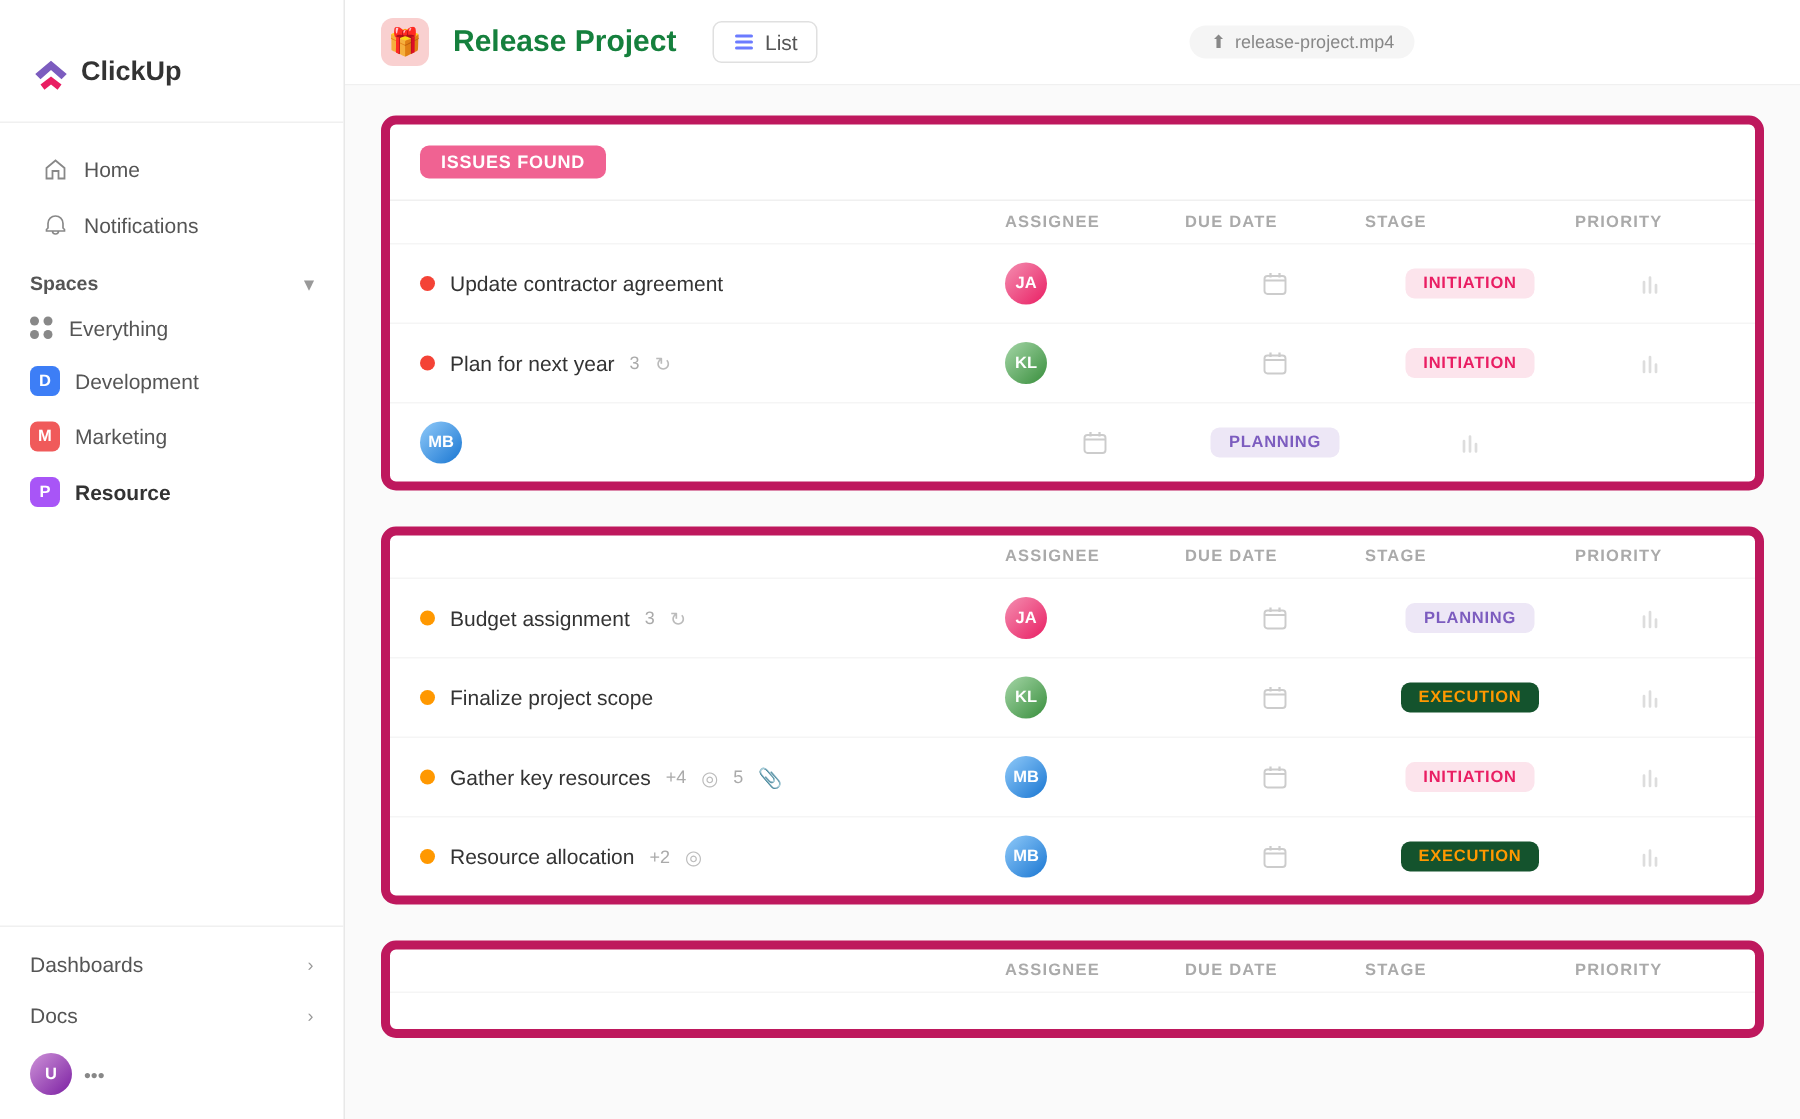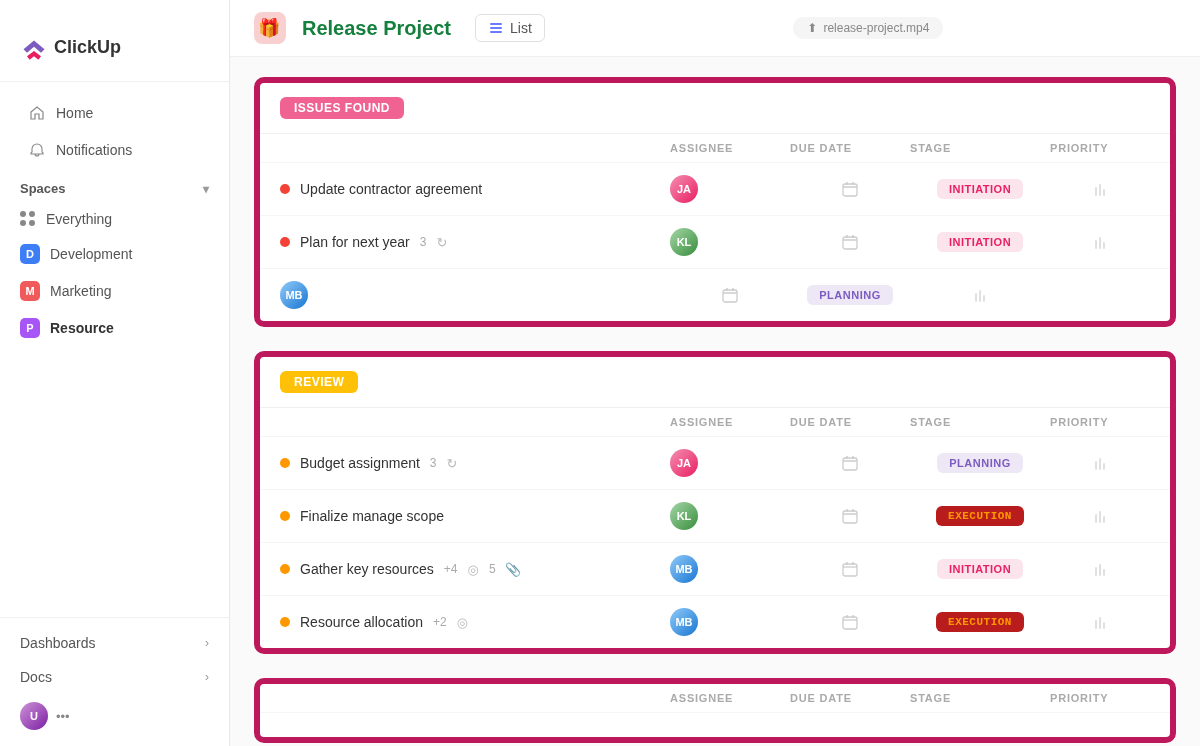--- a/index.html
+++ b/index.html
@@ -270,21 +270,21 @@
     .stage-badge {
       padding: 4px 12px;
       border-radius: 6px;
       font-size: 11px;
       font-weight: 700;
       letter-spacing: 0.5px;
       text-transform: uppercase;
     }
     .stage-initiation { background: #fce4ec; color: #e91e63; }
     .stage-planning { background: #ede7f6; color: #7c5cbf; }
-    .stage-execution { background: #b91c1c; color: #ff9800; font-family: Liberation Mono, monospace; }
+    .stage-execution { background: #14532d; color: #ff9800; }
 
     .priority-cell {
       display: flex;
       align-items: center;
       justify-content: center;
       color: #ccc;
       font-size: 16px;
     }
 
     
@@ -517,23 +517,20 @@
         </div>
         <div class="priority-cell">
           <svg width="16" height="16" viewBox="0 0 16 16" fill="none">
               <path d="M4 14V7M8 14V4M12 14V9" stroke="#ddd" stroke-width="1.8" stroke-linecap="round"></path>
             </svg>
         </div>
       </div>
     </div>
 
     <div class="section">
-      <div class="section-header">
-        <span class="section-badge badge-review">REVIEW</span>
-      </div>
       <div class="column-headers">
         <span></span>
         <span>ASSIGNEE</span>
         <span>DUE DATE</span>
         <span>STAGE</span>
         <span>PRIORITY</span>
       </div>
 
       <div class="task-row">
         <div class="task-name">
@@ -559,21 +556,21 @@
         <div class="priority-cell">
           <svg width="16" height="16" viewBox="0 0 16 16" fill="none">
               <path d="M4 14V7M8 14V4M12 14V9" stroke="#ddd" stroke-width="1.8" stroke-linecap="round"></path>
             </svg>
         </div>
       </div>
 
       <div class="task-row">
         <div class="task-name">
           <span class="task-dot dot-orange"></span>
-          <span>Finalize manage scope</span>
+          <span>Finalize project scope</span>
         </div>
         <div class="assignee-cell">
           <div class="av-text av2">KL</div>
         </div>
         <div class="due-date-cell">
           <svg width="18" height="18" viewBox="0 0 18 18" fill="none">
               <rect x="2" y="4" width="14" height="12" rx="2" stroke="#ccc" stroke-width="1.3"></rect>
               <line x1="2" y1="7" x2="16" y2="7" stroke="#ccc" stroke-width="1.3"></line>
               <line x1="6" y1="2" x2="6" y2="5" stroke="#ccc" stroke-width="1.5"></line>
               <line x1="12" y1="2" x2="12" y2="5" stroke="#ccc" stroke-width="1.5"></line>

